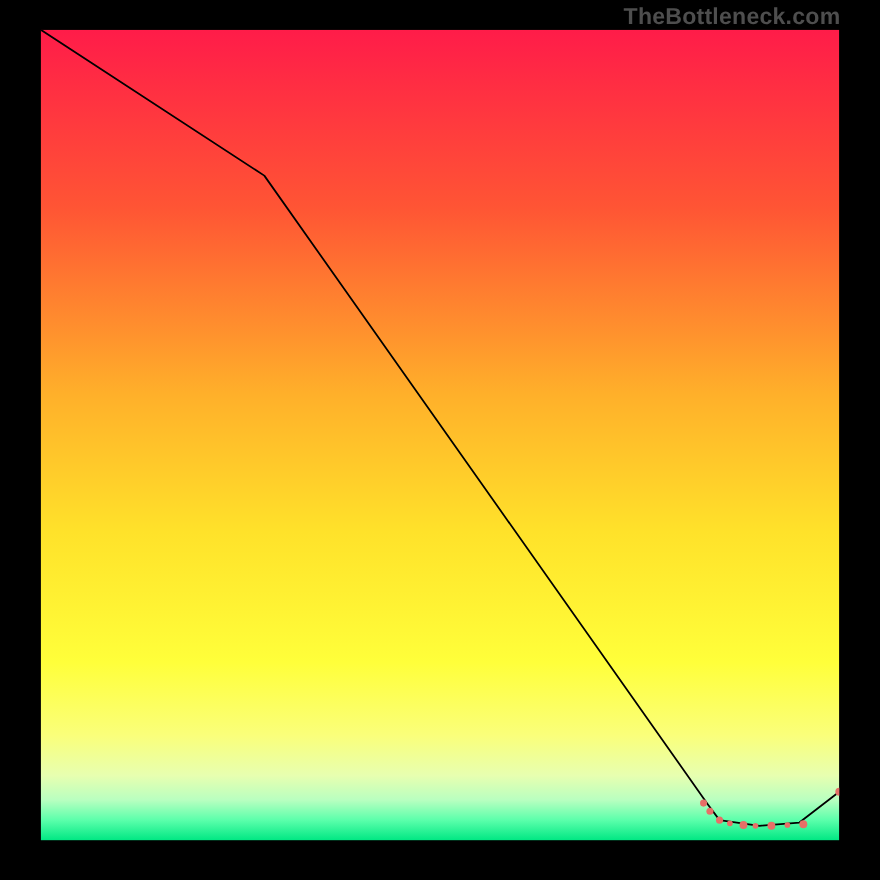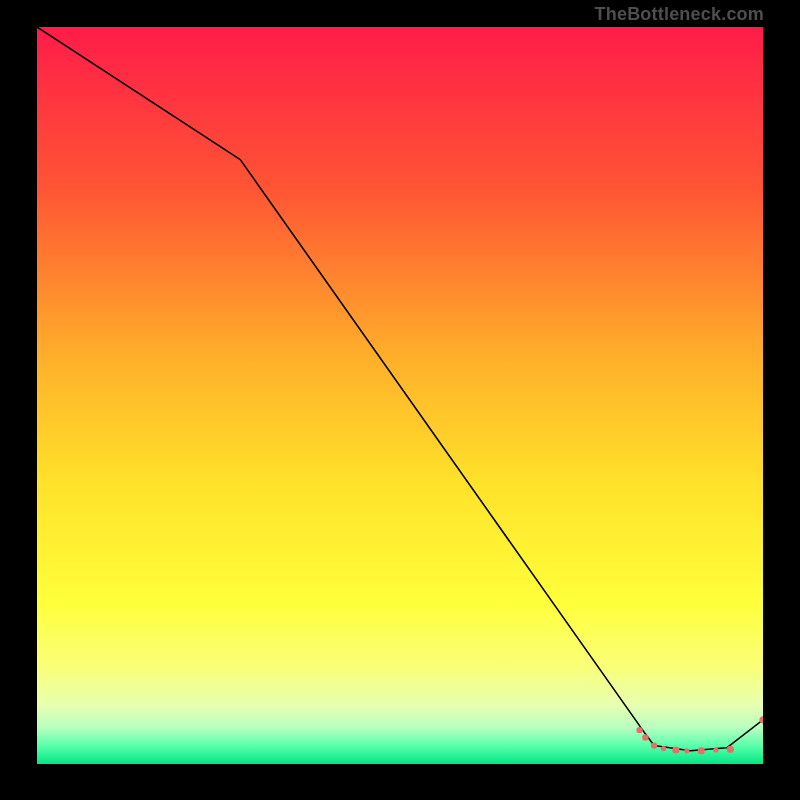--- a/index.html
+++ b/index.html
@@ -22,21 +22,21 @@
     left: 37px;
     top: 27px;
     width: 726px;
     height: 737px;
   }
   .watermark {
     position: absolute;
     top: 4px;
     right: 36px;
     color: #4e4e4e;
-    font-size: 18px;
+    font-size: 21px;
     font-weight: 600;
     letter-spacing: 0.2px;
     font-family: Arial, Helvetica, sans-serif;
   }
   svg { display: block; }
 </style>
 </head>
 <body>
 
 <div class="stage">

